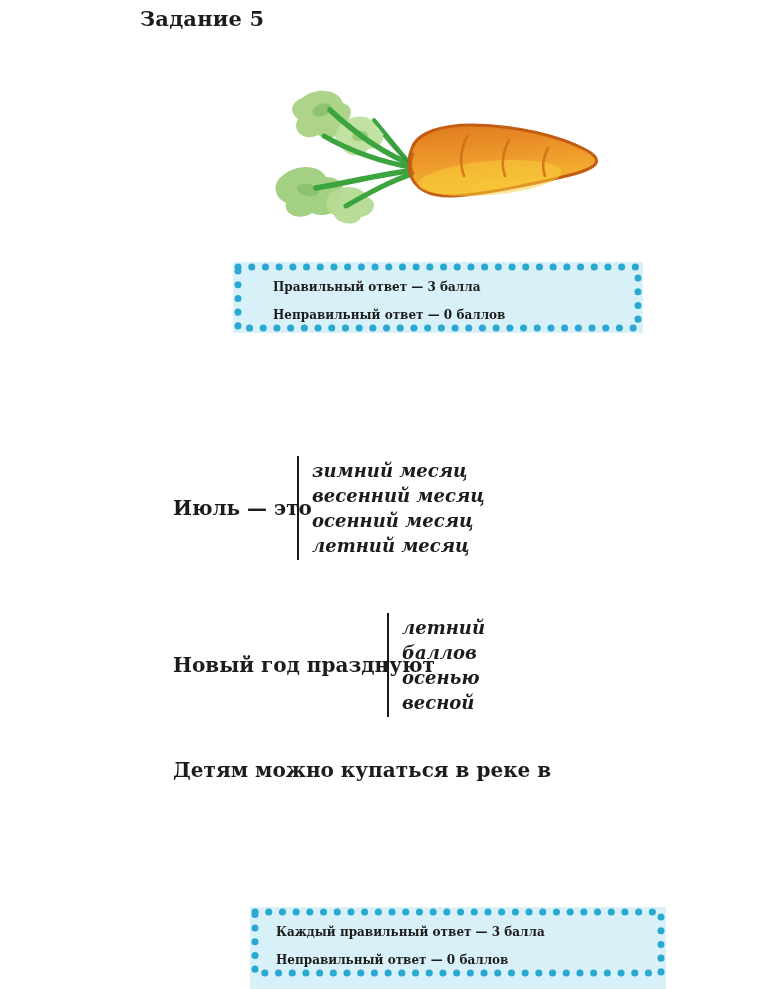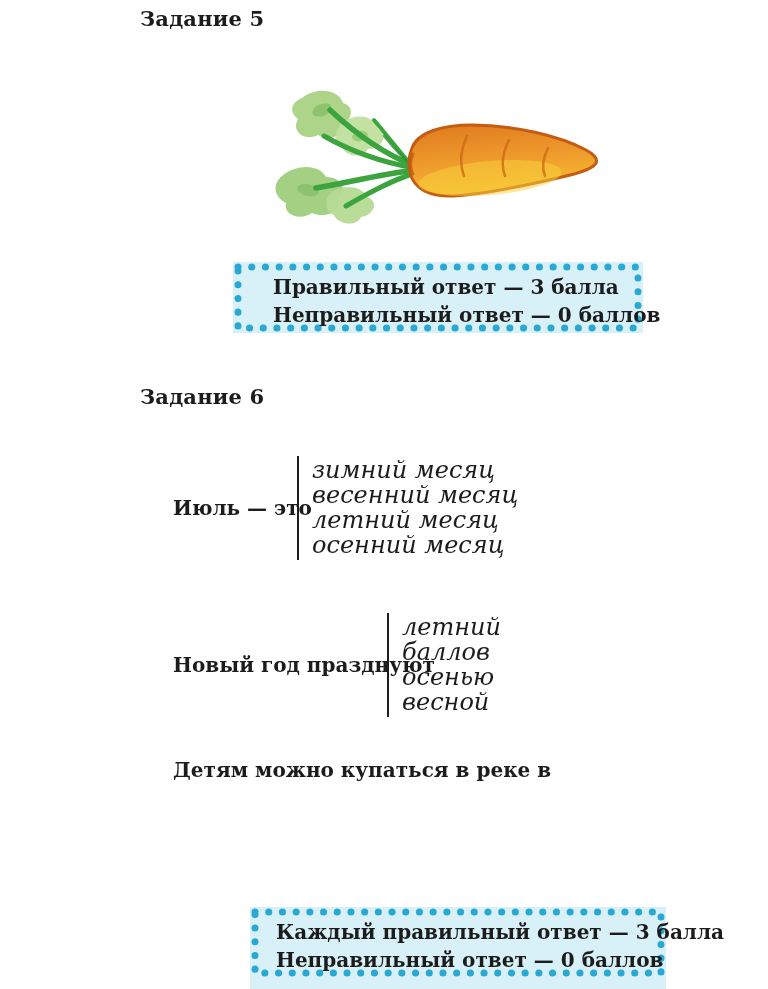--- a/index.html
+++ b/index.html
@@ -37,21 +37,21 @@
     background: #d8f1f8;
     box-sizing: border-box;
   }
   .score-box .dots {
     position: absolute;
     left: 0; top: 0;
     pointer-events: none;
   }
   .score-box .score-text {
     position: relative;
-    font-size: 20px;
+    font-size: 12px;
     font-weight: bold;
     line-height: 28px;
     white-space: nowrap;
   }
   .score-box-1 { left: 193px; top: 262px; width: 410px; height: 71px; }
   .score-box-1 .score-text { padding: 11px 0 0 40px; }
   .score-box-2 { left: 210px; top: 907px; width: 416px; height: 90px; }
   .score-box-2 .score-text { padding: 11px 0 0 26px; }
 
   
@@ -64,22 +64,22 @@
     font-size: 20px;
     font-weight: bold;
     flex: 0 0 auto;
     white-space: nowrap;
   }
   .choice-options {
     list-style: none;
     margin: 0;
     padding: 2px 0 2px 13px;
     border-left: 2px solid #1c1c1c;
-    font-size: 24px;
-    font-weight: normal;
+    font-size: 18px;
+    font-weight: bold;
     font-style: italic;
     line-height: 25px;
     white-space: nowrap;
   }
   .choice-group-1 .choice-label { width: 124px; }
   .choice-group-2 .choice-label { width: 214px; }
   .choice-group-3 .choice-label { width: 301px; }
   .choice-group-1 { top: 456px; }
   .choice-group-2 { top: 613px; }
   .choice-group-3 { top: 758px; }
@@ -136,29 +136,28 @@
   <div class="abs score-box score-box-1">
     <svg class="dots" width="410" height="71">
       <rect x="5" y="5" width="400" height="61" fill="none" stroke-width="7" stroke-linecap="round" stroke-dasharray="0.1 13.6" stroke="#29a8d1"></rect>
     </svg>
     <div class="score-text">
       <div>Правильный ответ — 3 балла</div>
       <div>Неправильный ответ — 0 баллов</div>
     </div>
   </div>
 
-  <div class="abs task-title" style="left:100px; top:384px;">Задание 6</div>
 
   <div class="abs choice-group choice-group-1">
     <div class="choice-label">Июль — это</div>
     <ul class="choice-options">
       <li>зимний месяц</li>
       <li>весенний месяц</li>
+      <li>осенний месяц</li>
       <li>летний месяц</li>
-      <li>осенний месяц</li>
     </ul>
   </div>
 
   <div class="abs choice-group choice-group-2">
     <div class="choice-label">Новый год празднуют</div>
     <ul class="choice-options">
       <li>летний</li>
       <li>баллов</li>
       <li>осенью</li>
       <li>весной</li>

